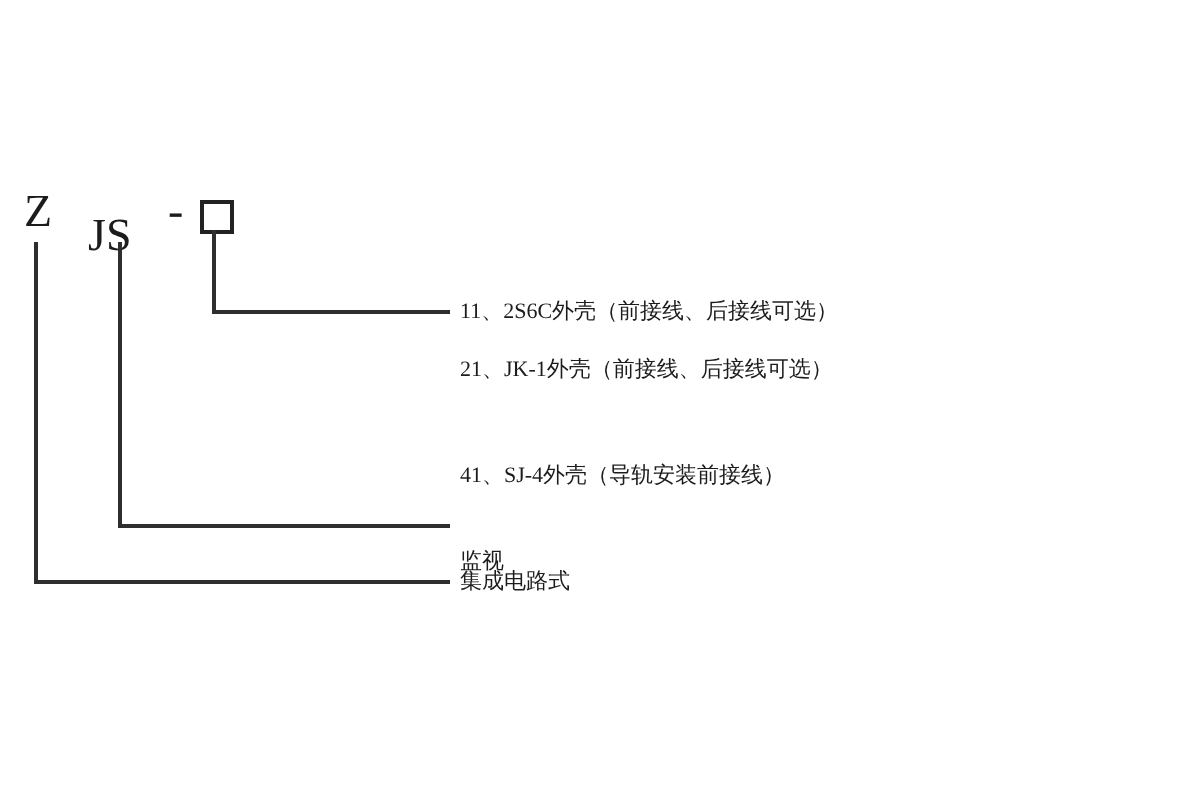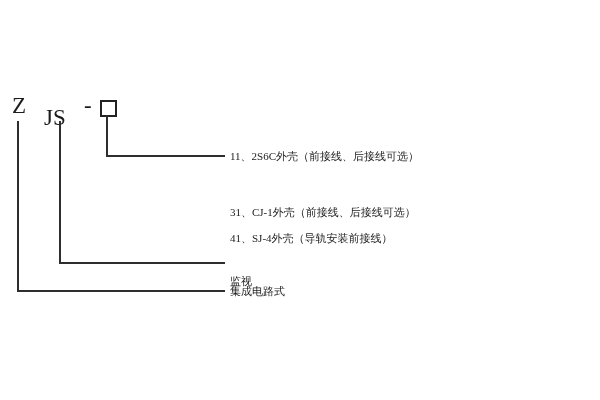--- a/index.html
+++ b/index.html
@@ -76,19 +76,19 @@
   <span class="placeholder-box"></span>
 
   <div class="line v-line v-line-box"></div>
   <div class="line h-line h-line-box"></div>
   <div class="line v-line v-line-js"></div>
   <div class="line h-line h-line-js"></div>
   <div class="line v-line v-line-z"></div>
   <div class="line h-line h-line-z"></div>
 
   <div class="desc-text opt-1">11、2S6C外壳（前接线、后接线可选）</div>
-  <div class="desc-text opt-3">31、CJ-1外壳（前接线、后接线可选）</div>
+  <div class="desc-text opt-2">21、JK-1外壳（前接线、后接线可选）</div>
   <div class="desc-text opt-4">41、SJ-4外壳（导轨安装前接线）</div>
 
   <div class="desc-text label-js">监视</div>
   <div class="desc-text label-z">集成电路式</div>
 
 </div>
 
 </body></html>

